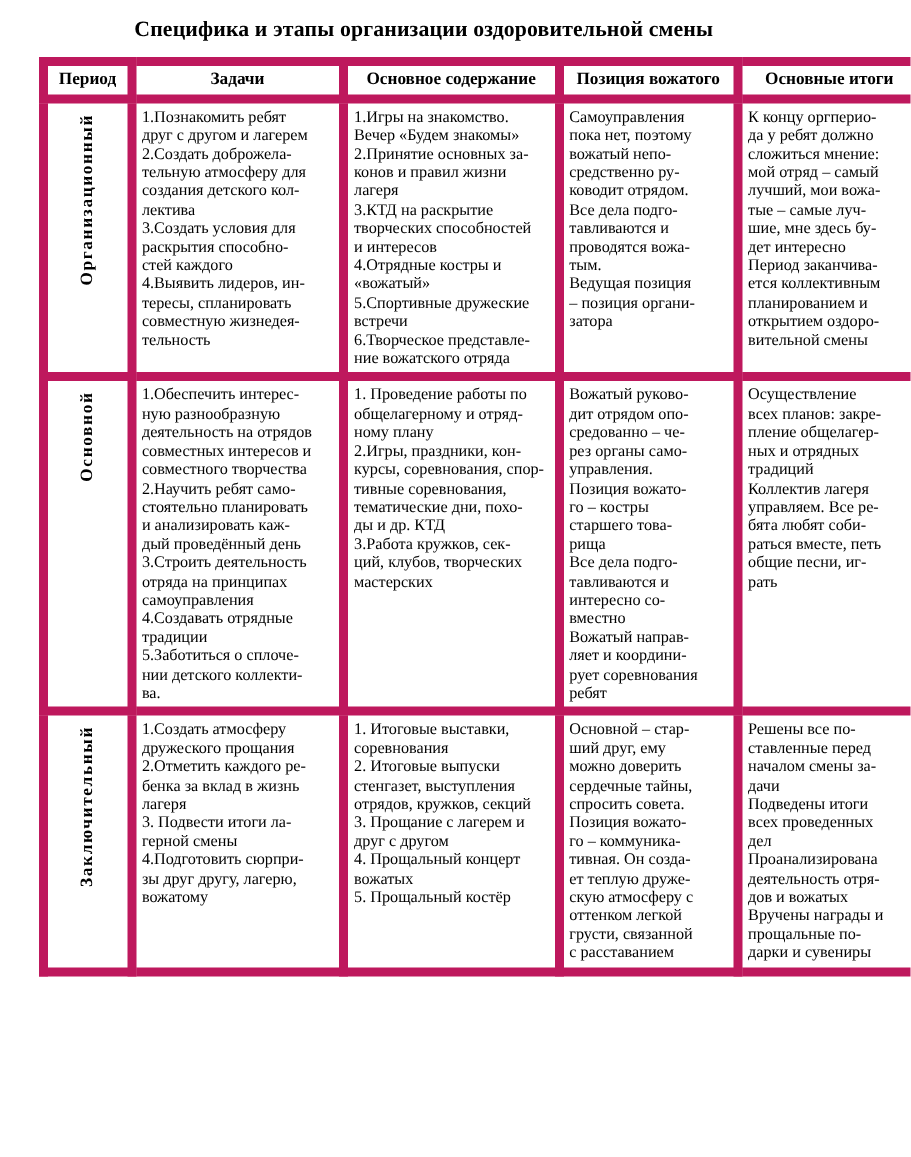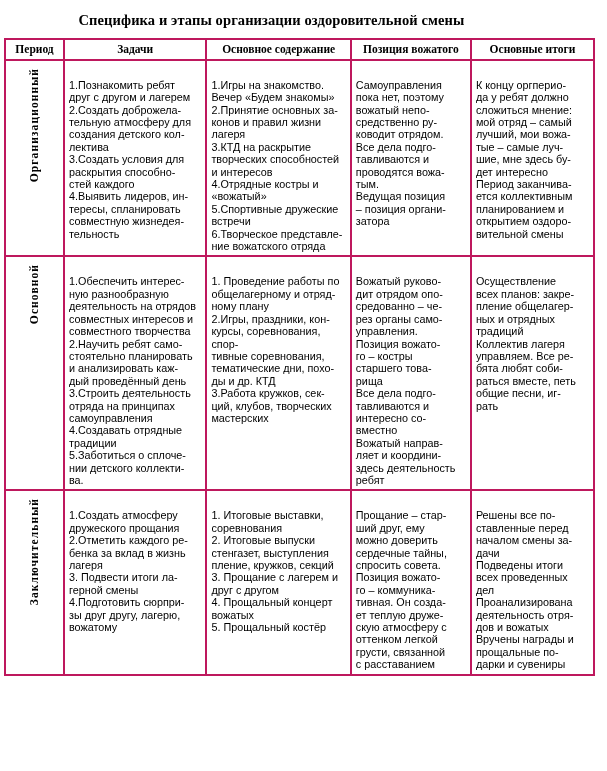--- a/index.html
+++ b/index.html
@@ -12,39 +12,39 @@
     height: 771px;
     font-family: "Liberation Serif", serif;
     color: #000000;
     overflow: hidden;
   }
   .page {
     width: 547px;
     height: 771px;
     position: relative;
     box-sizing: border-box;
-    padding: 10px 8px 0 4px;
+    padding: 10px 8px 0 26px;
   }
   .doc-title {
     text-align: center;
     font-weight: bold;
     font-size: 14.5px;
     font-family: "Liberation Serif", serif;
     letter-spacing: 0.1px;
     margin: 2px 0 9px 0;
     line-height: 1.15;
   }
   table.main {
     border-collapse: collapse;
     width: 591px;
     table-layout: fixed;
     font-size: 11px;
   }
   table.main td, table.main th {
-    border: 2px solid #be185d;
+    border: 6px solid #be185d;
     vertical-align: top;
     padding: 3px 4px 3px 4px;
     line-height: 1.14;
   }
   thead th {
     text-align: center;
     font-weight: bold;
     vertical-align: middle;
     padding: 5px 3px 6px 3px;
     font-size: 11.5px;
@@ -73,22 +73,21 @@
     padding: 4px 0;
   }
   .lines p {
     margin: 0;
     padding: 0;
     text-indent: 0;
     line-height: 1.15;
   }
   .cell-text {
     font-size: 10.8px;
-    font-family: Liberation Sans, sans-serif;
-    margin-top: 15px;
+    font-family: Liberation Serif, serif;
   }
 </style>
 </head>
 <body>
 
 <div class="page">
 
   <div class="doc-title">Специфика и этапы организации оздоровительной смены</div>
 
   <table class="main">
@@ -228,21 +227,21 @@
               <p>Позиция вожато-</p>
               <p>го – костры</p>
               <p>старшего това-</p>
               <p>рища</p>
               <p>Все дела подго-</p>
               <p>тавливаются и</p>
               <p>интересно со-</p>
               <p>вместно</p>
               <p>Вожатый направ-</p>
               <p>ляет и координи-</p>
-              <p>здесь деятельность</p>
+              <p>рует соревнования</p>
               <p>ребят</p>
             </div>
           </td>
           <td>
             <div class="lines cell-text">
               <p>Осуществление</p>
               <p>всех планов: закре-</p>
               <p>пление общелагер-</p>
               <p>ных и отрядных</p>
               <p>традиций</p>
@@ -270,31 +269,31 @@
               <p>зы друг другу, лагерю,</p>
               <p>вожатому</p>
             </div>
           </td>
           <td>
             <div class="lines cell-text">
               <p>1. Итоговые выставки,</p>
               <p>соревнования</p>
               <p>2. Итоговые выпуски</p>
               <p>стенгазет, выступления</p>
-              <p>пление, кружков, секций</p>
+              <p>отрядов, кружков, секций</p>
               <p>3. Прощание с лагерем и</p>
               <p>друг с другом</p>
               <p>4. Прощальный концерт</p>
               <p>вожатых</p>
               <p>5. Прощальный костёр</p>
             </div>
           </td>
           <td>
             <div class="lines cell-text">
-              <p>Прощание – стар-</p>
+              <p>Основной – стар-</p>
               <p>ший друг, ему</p>
               <p>можно доверить</p>
               <p>сердечные тайны,</p>
               <p>спросить совета.</p>
               <p>Позиция вожато-</p>
               <p>го – коммуника-</p>
               <p>тивная. Он созда-</p>
               <p>ет теплую друже-</p>
               <p>скую атмосферу с</p>
               <p>оттенком легкой</p>

